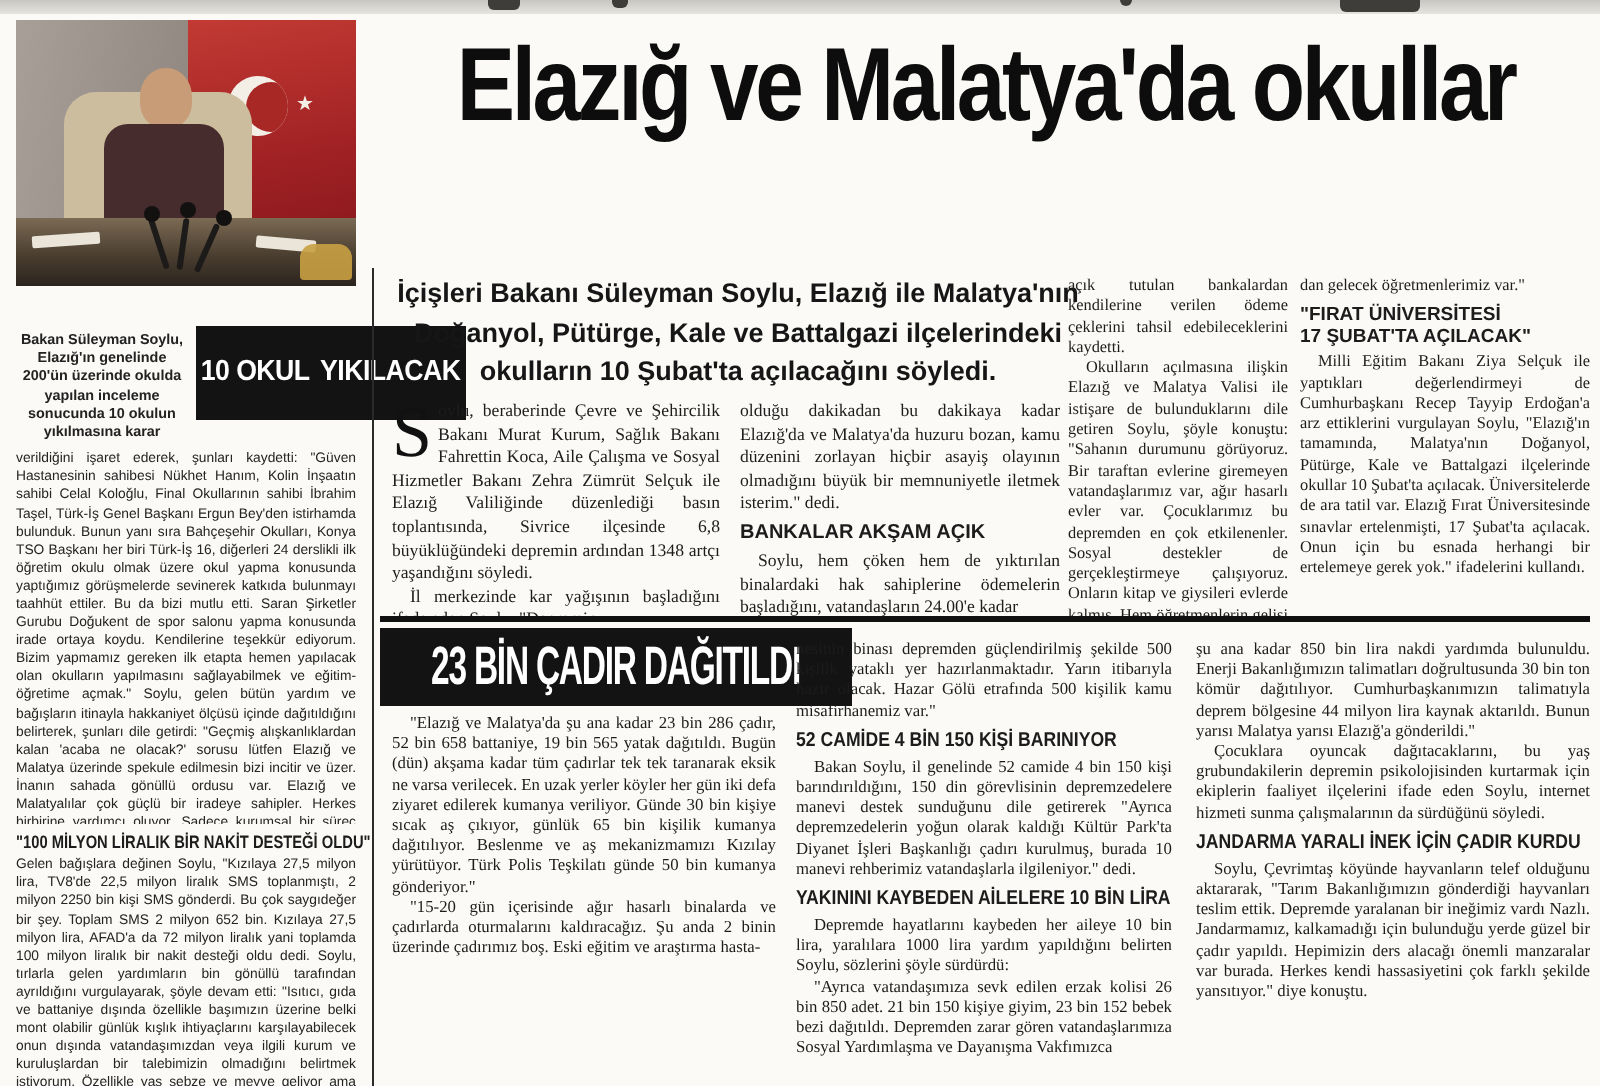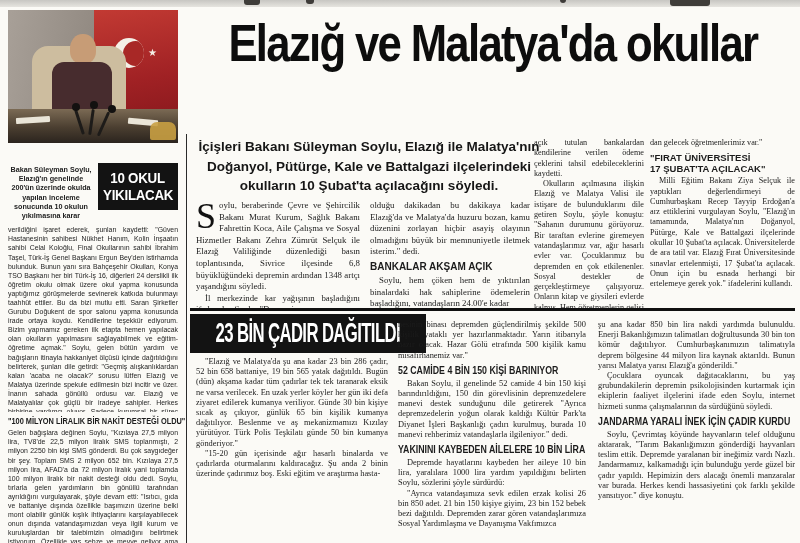--- a/index.html
+++ b/index.html
@@ -32,21 +32,21 @@
   .mic{position:absolute;background:#1d1b19;border-radius:2px;width:3px;height:26px}
   .m1{left:70px;bottom:8px;transform:rotate(-18deg)}
   .m2{left:82px;bottom:8px;transform:rotate(8deg)}
   .m3{left:94px;bottom:6px;transform:rotate(24deg)}
   .micball{position:absolute;width:8px;height:8px;background:#131110;border-radius:50%}
   .mb1{left:64px;bottom:32px}.mb2{left:82px;bottom:34px}.mb3{left:100px;bottom:30px}
   .yellowobj{position:absolute;right:2px;bottom:3px;width:26px;height:18px;background:#c9a043;border-radius:7px 7px 2px 2px;opacity:.9}
 
   .caprow{display:flex;gap:4px;margin-top:20px}
   .caption{flex:0 0 86px;font:700 7.2px/9.2px "Liberation Sans",sans-serif;text-align:center;color:#222;padding-top:2px}
-  .badge{flex:1;background:#131313;color:#fff;display:flex;flex-direction:column;align-items:center;justify-content:center;height:47px}
+  .badge{flex:1;background:#131313;color:#fff;display:flex;flex-direction:row;align-items:center;justify-content:center;height:47px}
   .badge span{font:700 14.5px/17px "Liberation Sans",sans-serif;letter-spacing:-.3px;white-space:nowrap;transform:scaleX(.92)}
 
   .lp{font-size:6.9px;line-height:9.1px;text-align:justify;color:#242424;font-family:"Liberation Sans",sans-serif}
   .lp1{margin-top:5px;height:187px;overflow:hidden}
   .lsub{margin:4px 0 2px;font:700 9px/10px "Liberation Sans",sans-serif;white-space:nowrap;transform:scaleX(.82);transform-origin:0 50%}
   .lp2{height:147px;overflow:hidden}
 
   
   .vrule{position:absolute;left:186px;top:134px;width:1px;height:409px;background:#2a2a2a}
 

